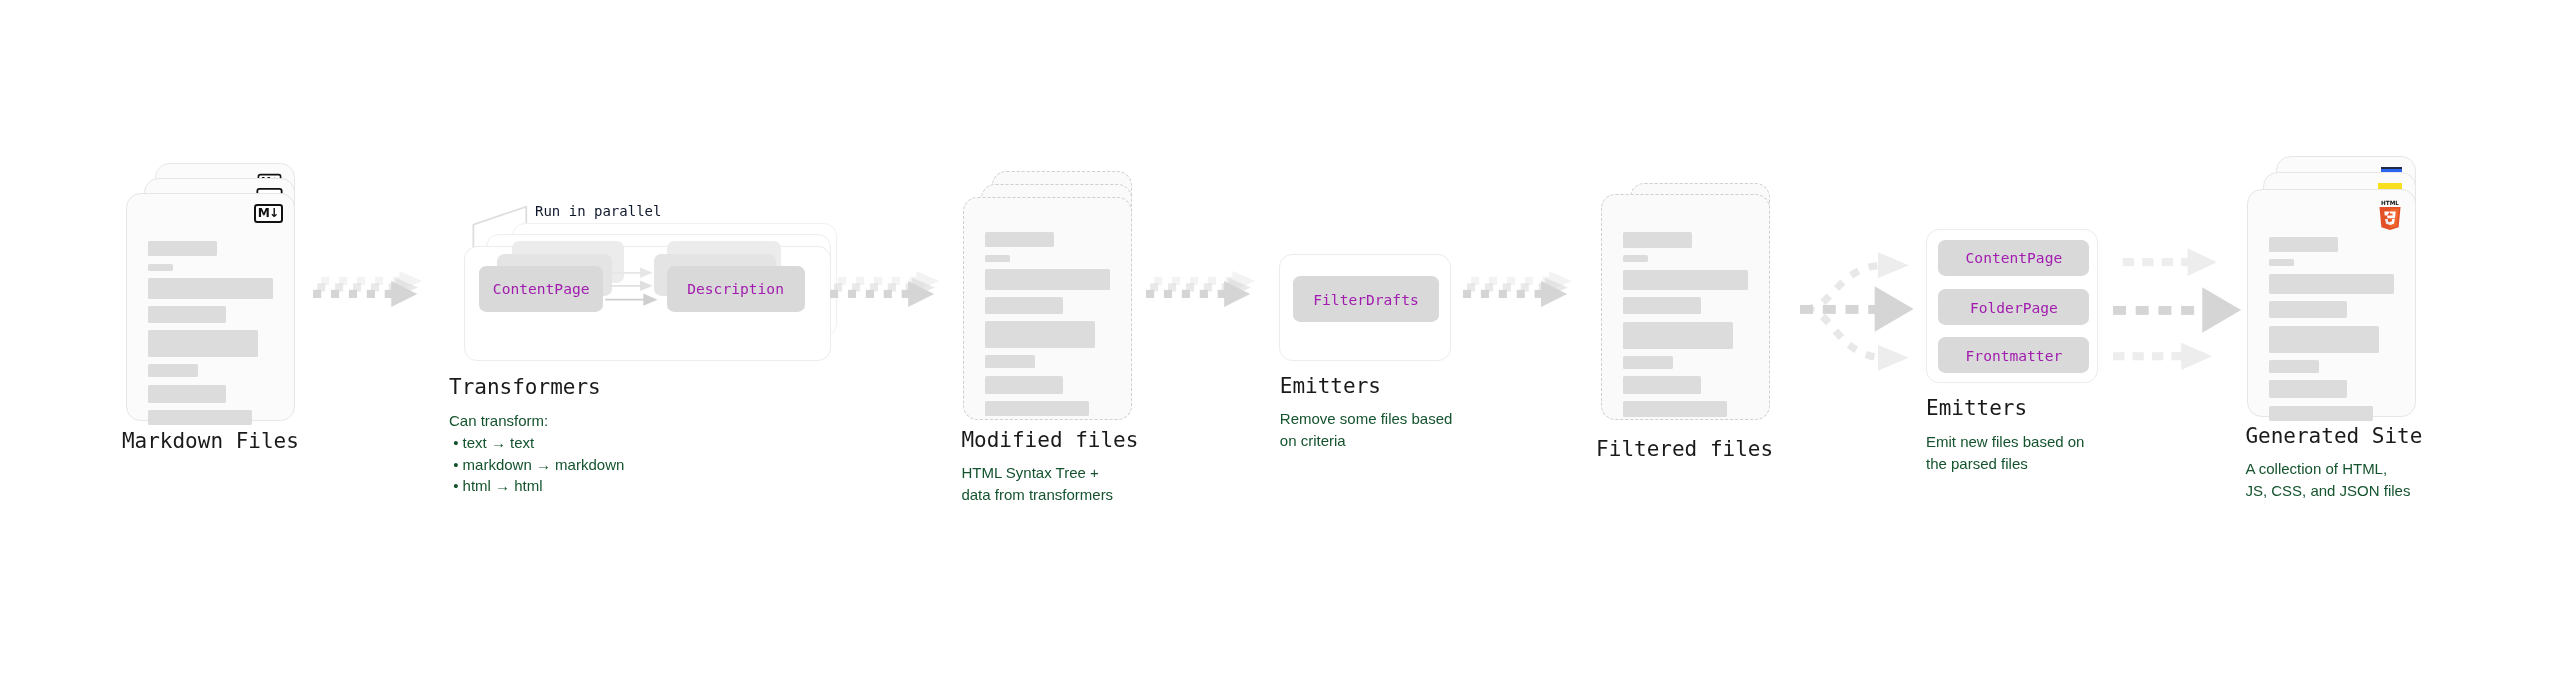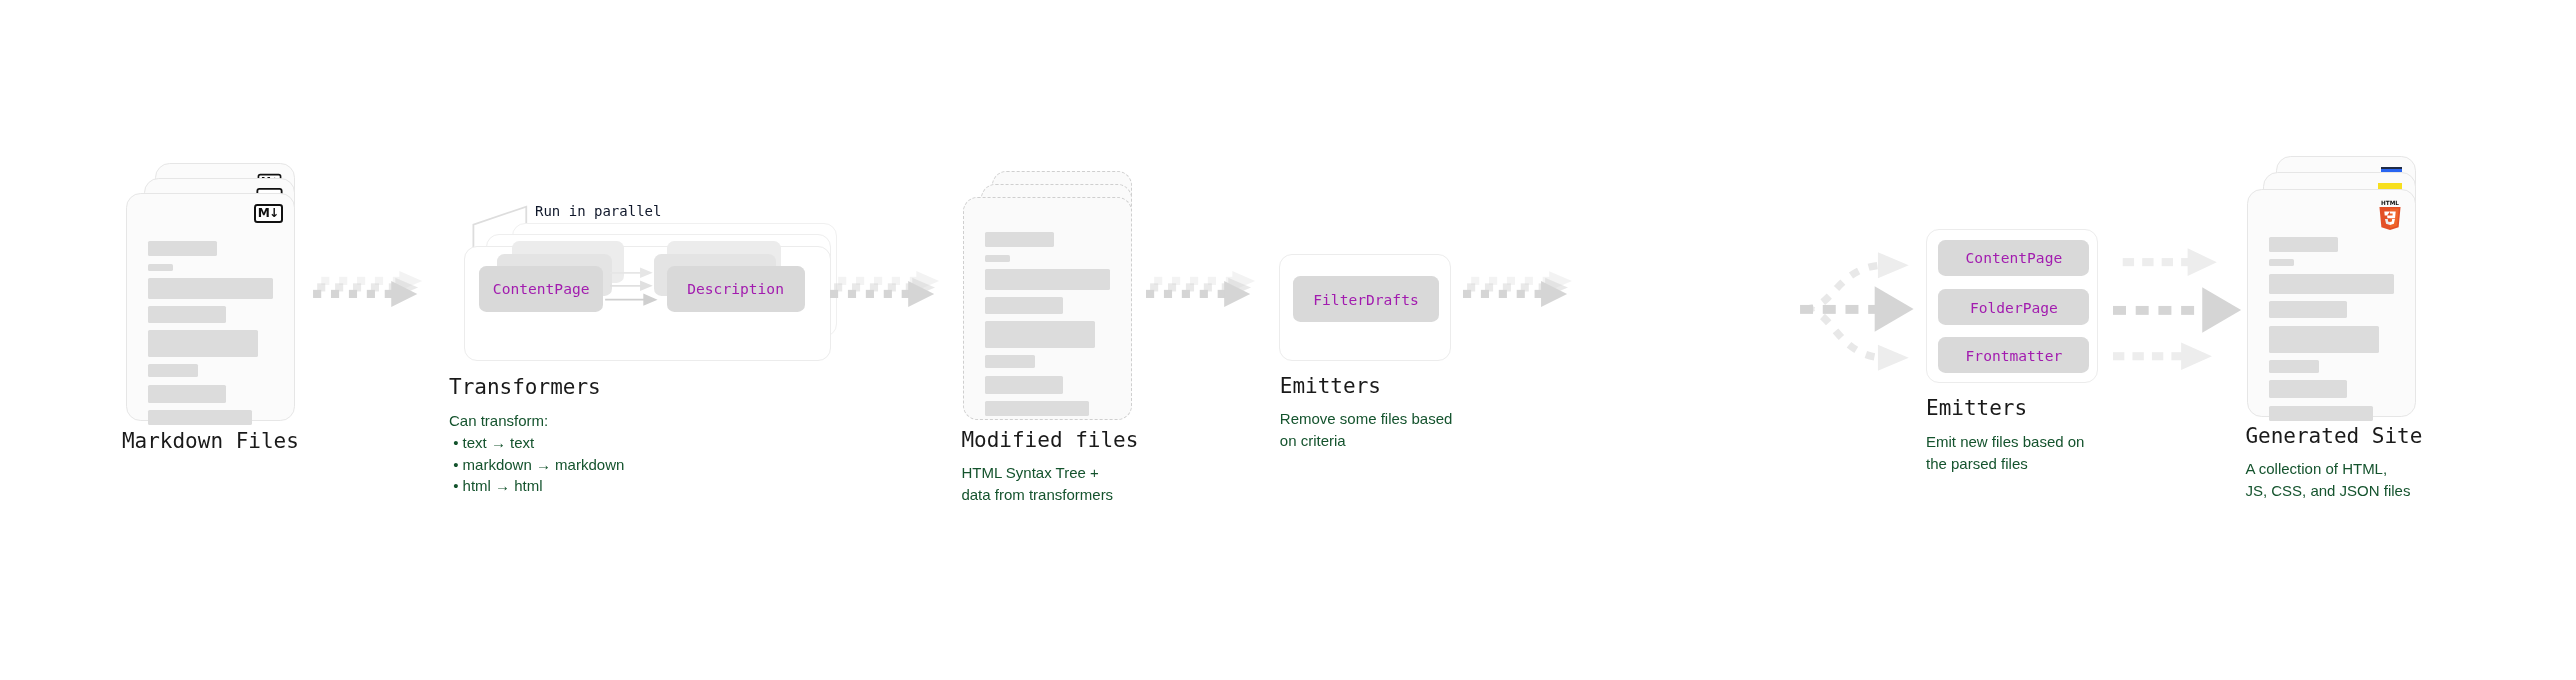--- a/index.html
+++ b/index.html
@@ -310,20 +310,38 @@
         <rect x="0" y="17" width="10" height="10"></rect>
           <rect x="22" y="17" width="10" height="10"></rect>
           <rect x="44" y="17" width="10" height="10"></rect>
           <rect x="66" y="17" width="10" height="10"></rect>
           <rect x="88" y="17" width="10" height="10"></rect>
         <polygon points="96,6 128,22 96,38"></polygon>
       </g>
     </g>
   </svg>
 
+  <div class="node" style="left:1601px; top:183px;">
+    <div class="stack" style="width:175px;height:244px;">
+      <div class="card dashed" style="left:29px; top:0px; width:140px; height:41px;"></div>
+      <div class="card dashed" style="left:0px; top:11.4px; width:169px; height:226px;">
+        <div class="lines" style="top:37px;">
+          <div class="ln" style="width:55%; height:15.4px;"></div>
+          <div class="ln" style="width:20%; height:7.3px;"></div>
+          <div class="ln" style="width:100%; height:20.3px;"></div>
+          <div class="ln" style="width:62%; height:17px;"></div>
+          <div class="ln" style="width:88%; height:27px;"></div>
+          <div class="ln" style="width:40%; height:13px;"></div>
+          <div class="ln" style="width:62%; height:18px;"></div>
+          <div class="ln" style="width:83%; height:15.4px;"></div>
+        </div>
+      </div>
+    </div>
+    <div class="title" style="left:-4.9px; top:254px;">Filtered files</div>
+  </div>
 
   <svg class="arrow-svg" style="left:1800px; top:236px;" width="138" height="146" viewBox="0 0 170 180">
     <g fill="none" stroke="#e8e8e8" stroke-width="9" stroke-dasharray="11 13" stroke-linecap="butt">
       <path d="M 6 90 C 40 90 45 40 100 36"></path>
       <path d="M 6 90 C 40 90 45 146 100 150"></path>
     </g>
     <g fill="#d5d5d5">
       <rect x="0" y="85" width="16" height="11"></rect>
         <rect x="28" y="85" width="16" height="11"></rect>
       <rect x="56" y="85" width="16" height="11"></rect>

